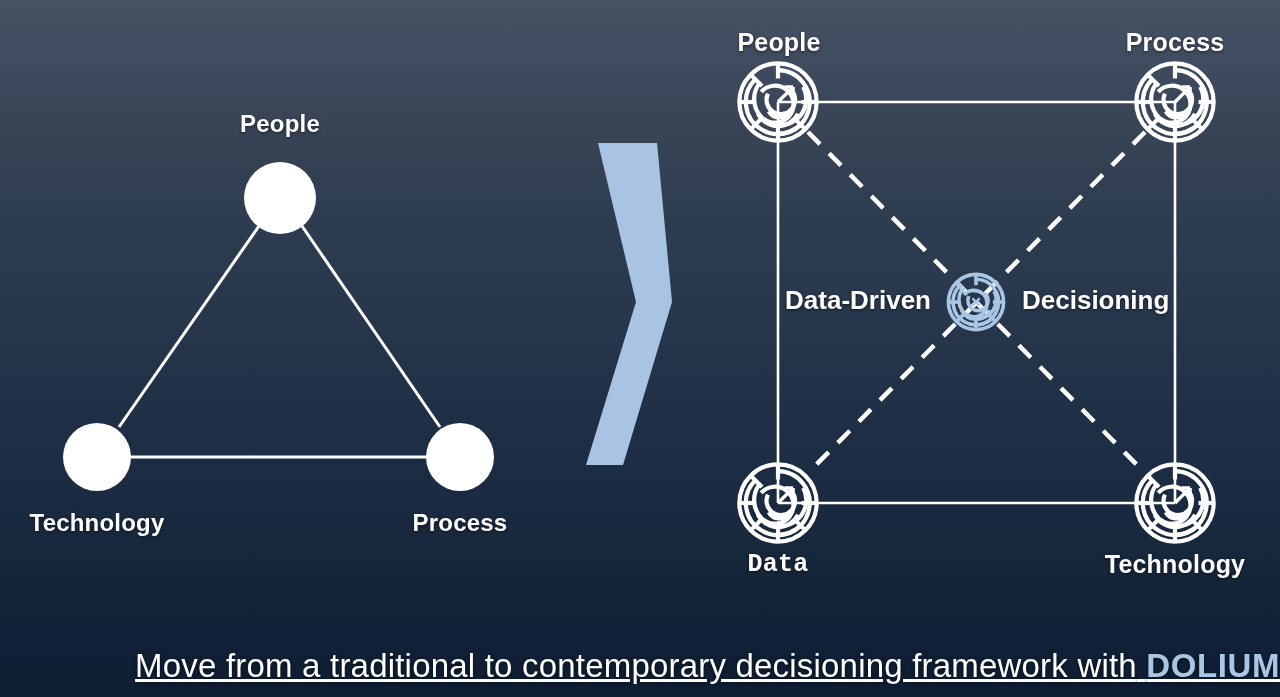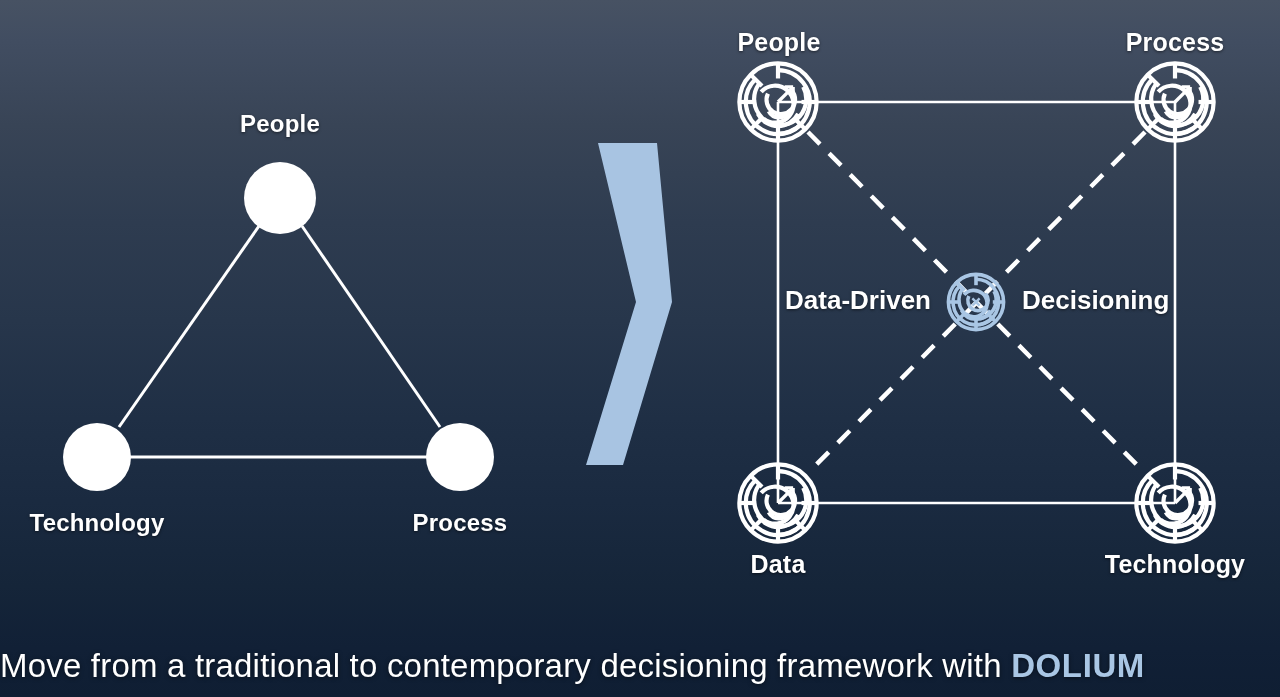--- a/index.html
+++ b/index.html
@@ -54,26 +54,27 @@
     font-size: 26px;
     white-space: nowrap;
     text-shadow: 0 1px 3px rgba(0,0,0,0.55);
   }
   
   #caption {
     position: absolute;
     left: 0;
     right: 0;
     bottom: 12px;
-    text-align: left;
+    text-align: right;
     color: #ffffff;
     font-size: 33px;
     font-weight: normal;
     letter-spacing: 0.2px;
     text-shadow: 0 1px 4px rgba(0,0,0,0.5);
+    text-decoration: underline;
   }
   #caption .brand {
     color: #a9c6e4;
     font-weight: bold;
     letter-spacing: 0.6px;
   }
 </style>
 </head>
 <body>
 
@@ -185,21 +186,21 @@
   <div class="label tri-label" style="left:280px; top:110px; transform:translateX(-50%);">People</div>
 
   <div class="label tri-label" style="left:97px; top:509px; transform:translateX(-50%);">Technology</div>
 
   <div class="label tri-label" style="left:460px; top:509px; transform:translateX(-50%);">Process</div>
 
   <div class="label sq-label" style="left:779px; top:28px; transform:translateX(-50%);">People</div>
 
   <div class="label sq-label" style="left:1175px; top:28px; transform:translateX(-50%);">Process</div>
 
-  <div class="label sq-label" style="left:778px; top:550px; transform:translateX(-50%);">Data</div>
+  <div class="label sq-label" style="left:778px; top:550px; transform:translateX(-50%);font-family:Liberation Mono, monospace;">Data</div>
 
   <div class="label sq-label" style="left:1175px; top:550px; transform:translateX(-50%);">Technology</div>
 
   <div class="center-label" style="left:931px; top:285px; transform:translateX(-100%);">Data-Driven</div>
 
   <div class="center-label" style="left:1022px; top:285px;">Decisioning</div>
 
   <div id="caption">
     <span>Move from a traditional to contemporary decisioning framework with</span>
     <span class="brand">DOLIUM</span>

